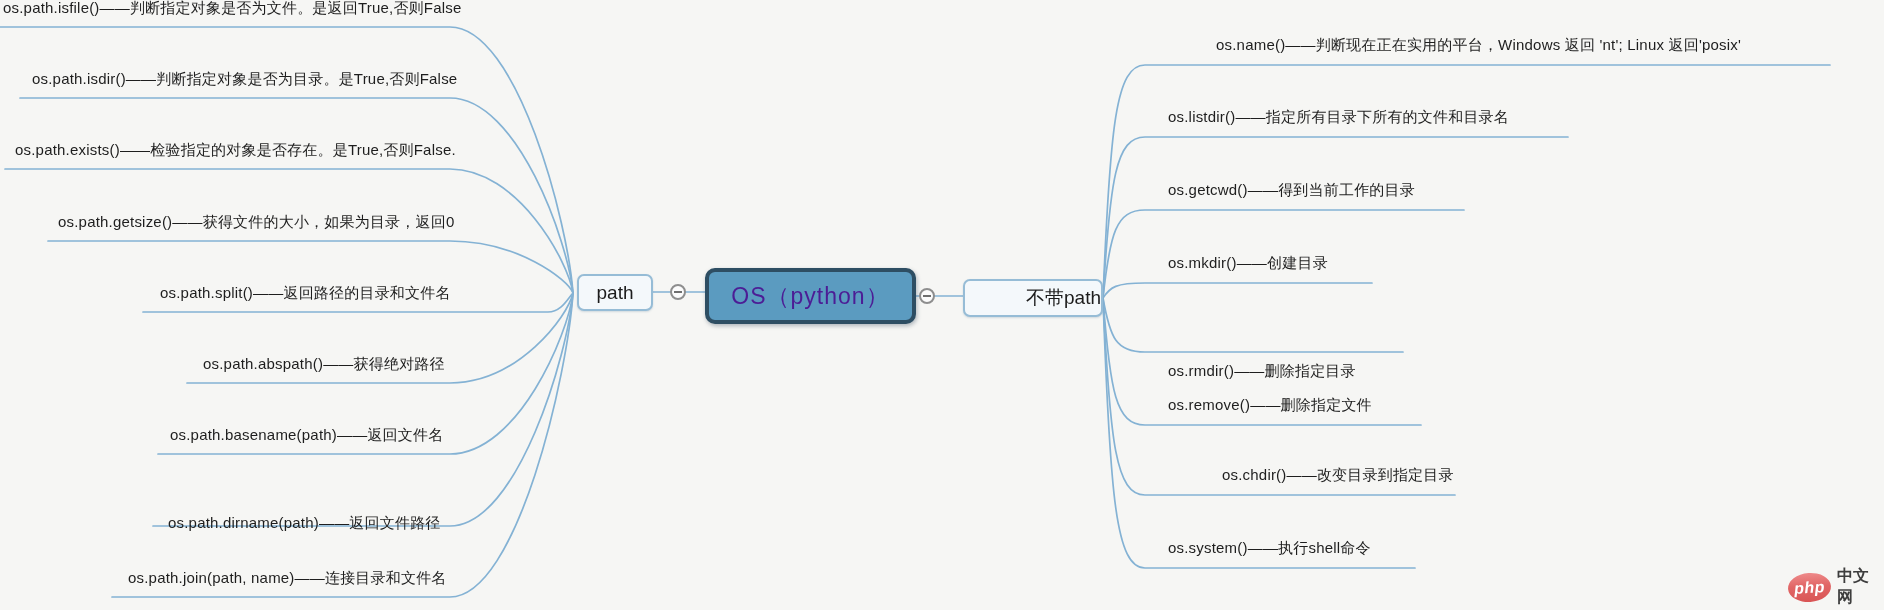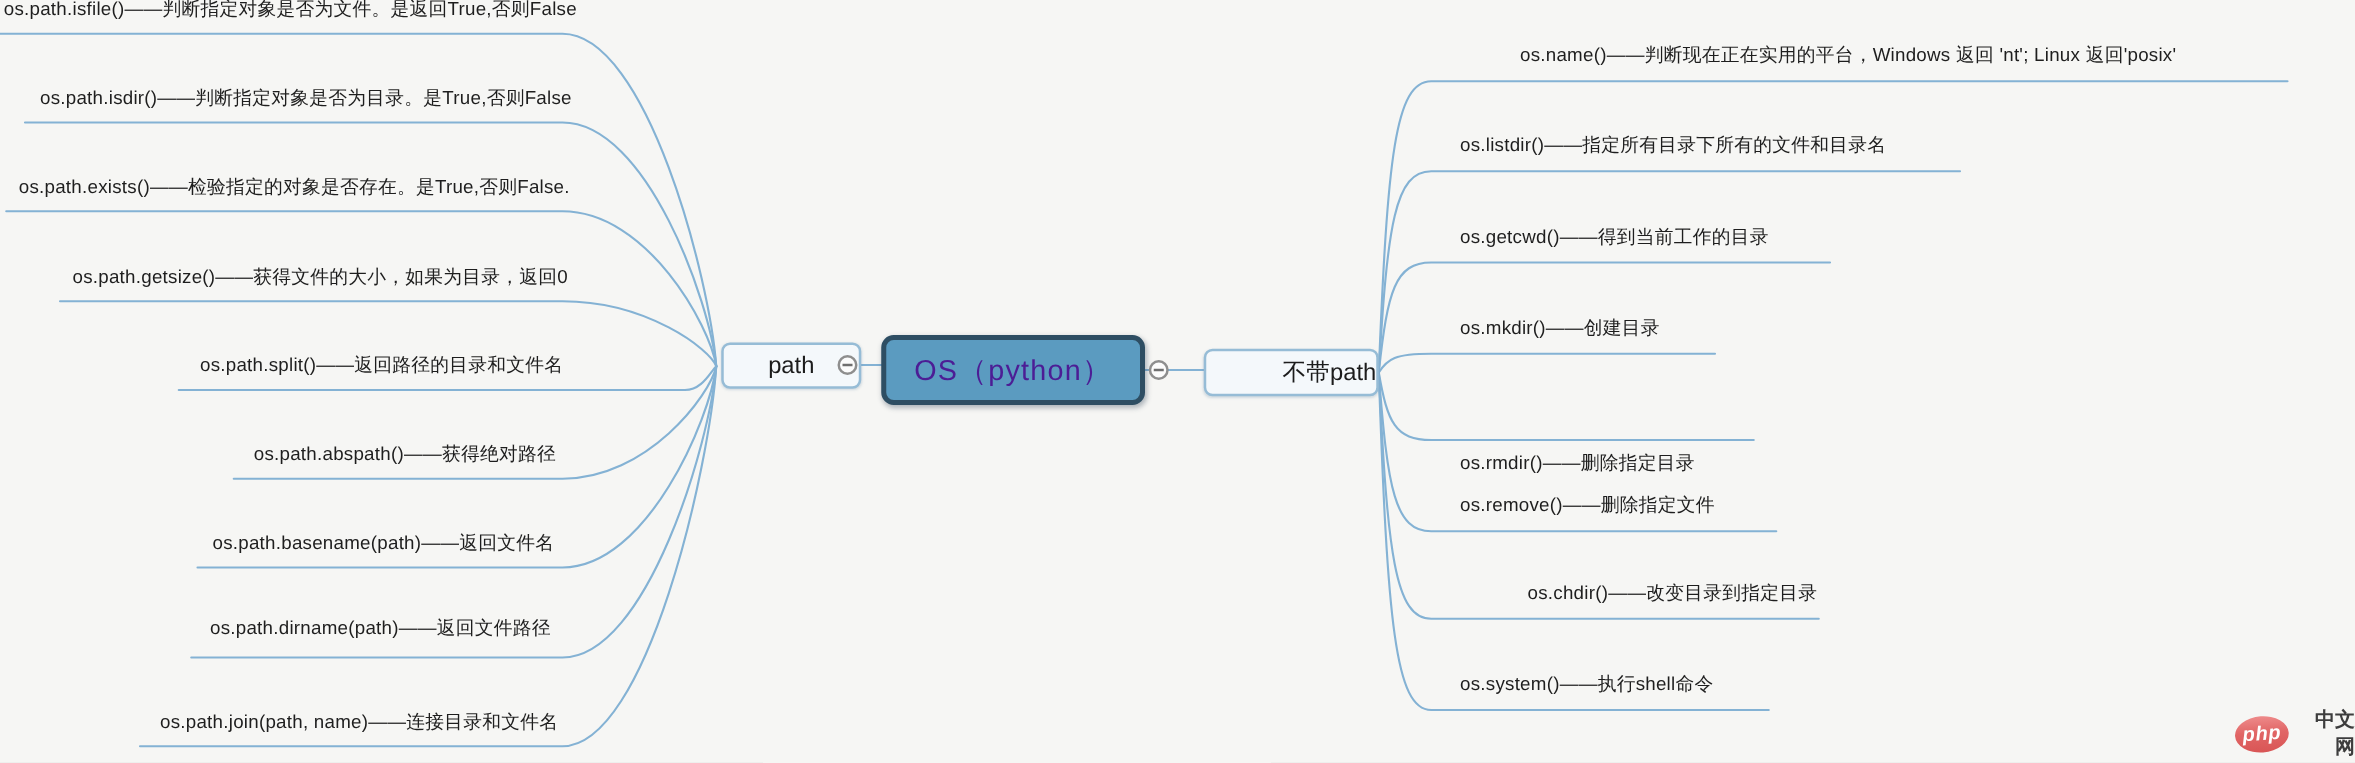--- a/index.html
+++ b/index.html
@@ -36,21 +36,21 @@
     border-top:2px solid #6f6f6f;margin-top:-1px;
   }
   .watermark{position:absolute;display:flex;align-items:center;}
   .php-ellipse{
     width:44px;height:29px;border-radius:50%;
     background:linear-gradient(180deg,#ee8a8a 0%,#e16666 45%,#d95555 100%);
     display:flex;align-items:center;justify-content:center;
     color:#fff;font-style:italic;font-weight:bold;font-size:16px;
     transform:rotate(-4deg);letter-spacing:.5px;
   }
-  .site-name{margin-left:6px;font-size:16px;font-weight:600;color:#3d3d3d;text-align:right;}
+  .site-name{margin-left:6px;font-size:16px;font-weight:600;color:#3d3d3d;}
 </style>
 </head>
 <body>
 
 <div class="canvas">
 
   <svg class="edges" width="1884" height="610" viewBox="0 0 1884 610">
       <path d="M 640 292 H 715" fill="none" stroke="#84b2d4" stroke-width="1.7" stroke-linecap="round"></path>
       <path d="M 905 296 H 975" fill="none" stroke="#84b2d4" stroke-width="1.7" stroke-linecap="round"></path>
       <path d="M 0 27 H 450 C 517.65 27 568 223.84 573 293" fill="none" stroke="#84b2d4" stroke-width="1.7" stroke-linecap="round"></path>
@@ -73,35 +73,35 @@
     </svg>
 
   <div id="left-items">
       <div class="leaf" style="left: 3px; top: -3px;">os.path.isfile()——判断指定对象是否为文件。是返回True,否则False</div>
       <div class="leaf" style="left: 32px; top: 68px;">os.path.isdir()——判断指定对象是否为目录。是True,否则False</div>
       <div class="leaf" style="left: 15px; top: 139px;">os.path.exists()——检验指定的对象是否存在。是True,否则False.</div>
       <div class="leaf" style="left: 58px; top: 211px;">os.path.getsize()——获得文件的大小，如果为目录，返回0</div>
       <div class="leaf" style="left: 160px; top: 282px;">os.path.split()——返回路径的目录和文件名</div>
       <div class="leaf" style="left: 203px; top: 353px;">os.path.abspath()——获得绝对路径</div>
       <div class="leaf" style="left: 170px; top: 424px;">os.path.basename(path)——返回文件名</div>
-      <div class="leaf" style="left: 168px; top: 492px;">os.path.dirname(path)——返回文件路径</div>
+      <div class="leaf" style="left: 168px; top: 512px;">os.path.dirname(path)——返回文件路径</div>
       <div class="leaf" style="left: 128px; top: 567px;">os.path.join(path, name)——连接目录和文件名</div>
     </div>
   <div id="right-items">
       <div class="leaf" style="left: 1216px; top: 34px;">os.name()——判断现在正在实用的平台，Windows 返回 'nt'; Linux 返回'posix'</div>
       <div class="leaf" style="left: 1168px; top: 106px;">os.listdir()——指定所有目录下所有的文件和目录名</div>
       <div class="leaf" style="left: 1168px; top: 179px;">os.getcwd()——得到当前工作的目录</div>
       <div class="leaf" style="left: 1168px; top: 252px;">os.mkdir()——创建目录</div>
       <div class="leaf" style="left: 1168px; top: 324px; margin-top: 36px;">os.rmdir()——删除指定目录</div>
       <div class="leaf" style="left: 1168px; top: 394px;">os.remove()——删除指定文件</div>
       <div class="leaf" style="left: 1180px; top: 464px; margin-left: 42px;">os.chdir()——改变目录到指定目录</div>
       <div class="leaf" style="left: 1168px; top: 537px;">os.system()——执行shell命令</div>
     </div>
 
-  <div class="node branch-node" id="path-node" style="left:577px;top:274px;width:112px;height:37px;">
+  <div class="node branch-node" id="path-node" style="left:577px;top:274px;width:76px;height:37px;">
     <span>path</span>
   </div>
 
   <div class="collapse" style="left:670px;top:284px;"></div>
 
   <div class="node" id="root-node" style="left:705px;top:268px;width:211px;height:56px;">
     <span>OS（python）</span>
   </div>
 
   <div class="collapse" style="left:919px;top:288px;"></div>

